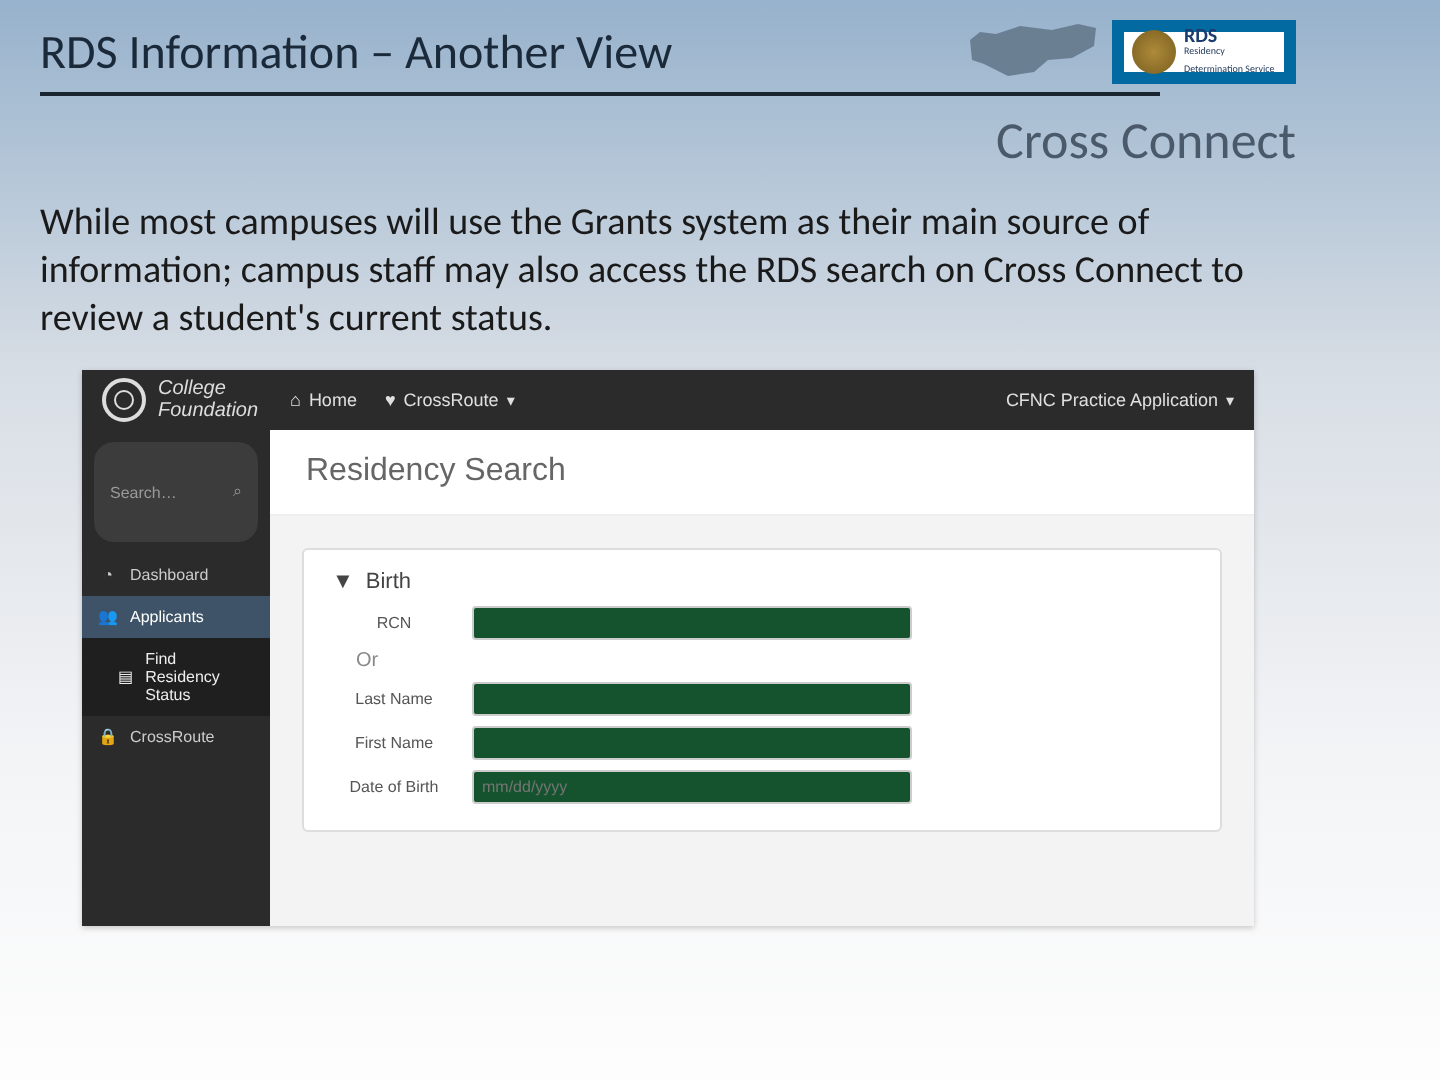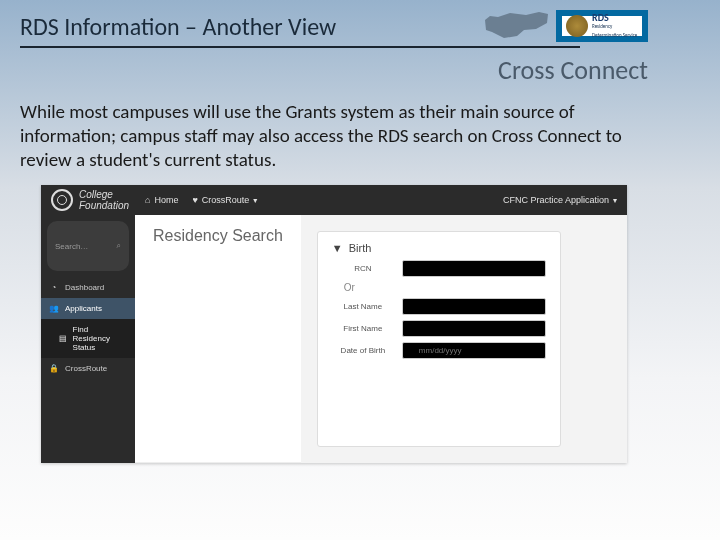--- a/index.html
+++ b/index.html
@@ -167,21 +167,21 @@
     padding: 6px 8px 6px 18px;
     display:flex; gap:6px; align-items:center;
     color:#eee;
   }
   .side-icon { width:10px; display:inline-flex; justify-content:center; }
 
   .main {
     flex: 1;
     background: #f3f3f3;
     display: flex;
-    flex-direction: row;
+    flex-direction: column;
     min-width: 0;
   }
   .main-title {
     background: #fff;
     padding: 12px 18px;
     font-size: 16px;
     color: #666;
     font-weight: 400;
     border-bottom: 1px solid #eee;
   }
@@ -214,23 +214,23 @@
     padding-right: 8px;
     font-size: 8px;
     color: #555;
   }
   .form-row .inp {
     flex: 1;
     max-width: 210px;
     height: 15px;
     border: 1px solid #ccc;
     border-radius: 2px;
-    background: #000000;
+    background: #14532d;
     font-size: 8px;
-    padding: 0 16px;
+    padding: 0 4px;
     color:#999;
   }
   .or-line {
     margin: 4px 0 4px 12px;
     color: #888;
     font-size: 10px;
   }
 </style>
 </head>
 <body>

